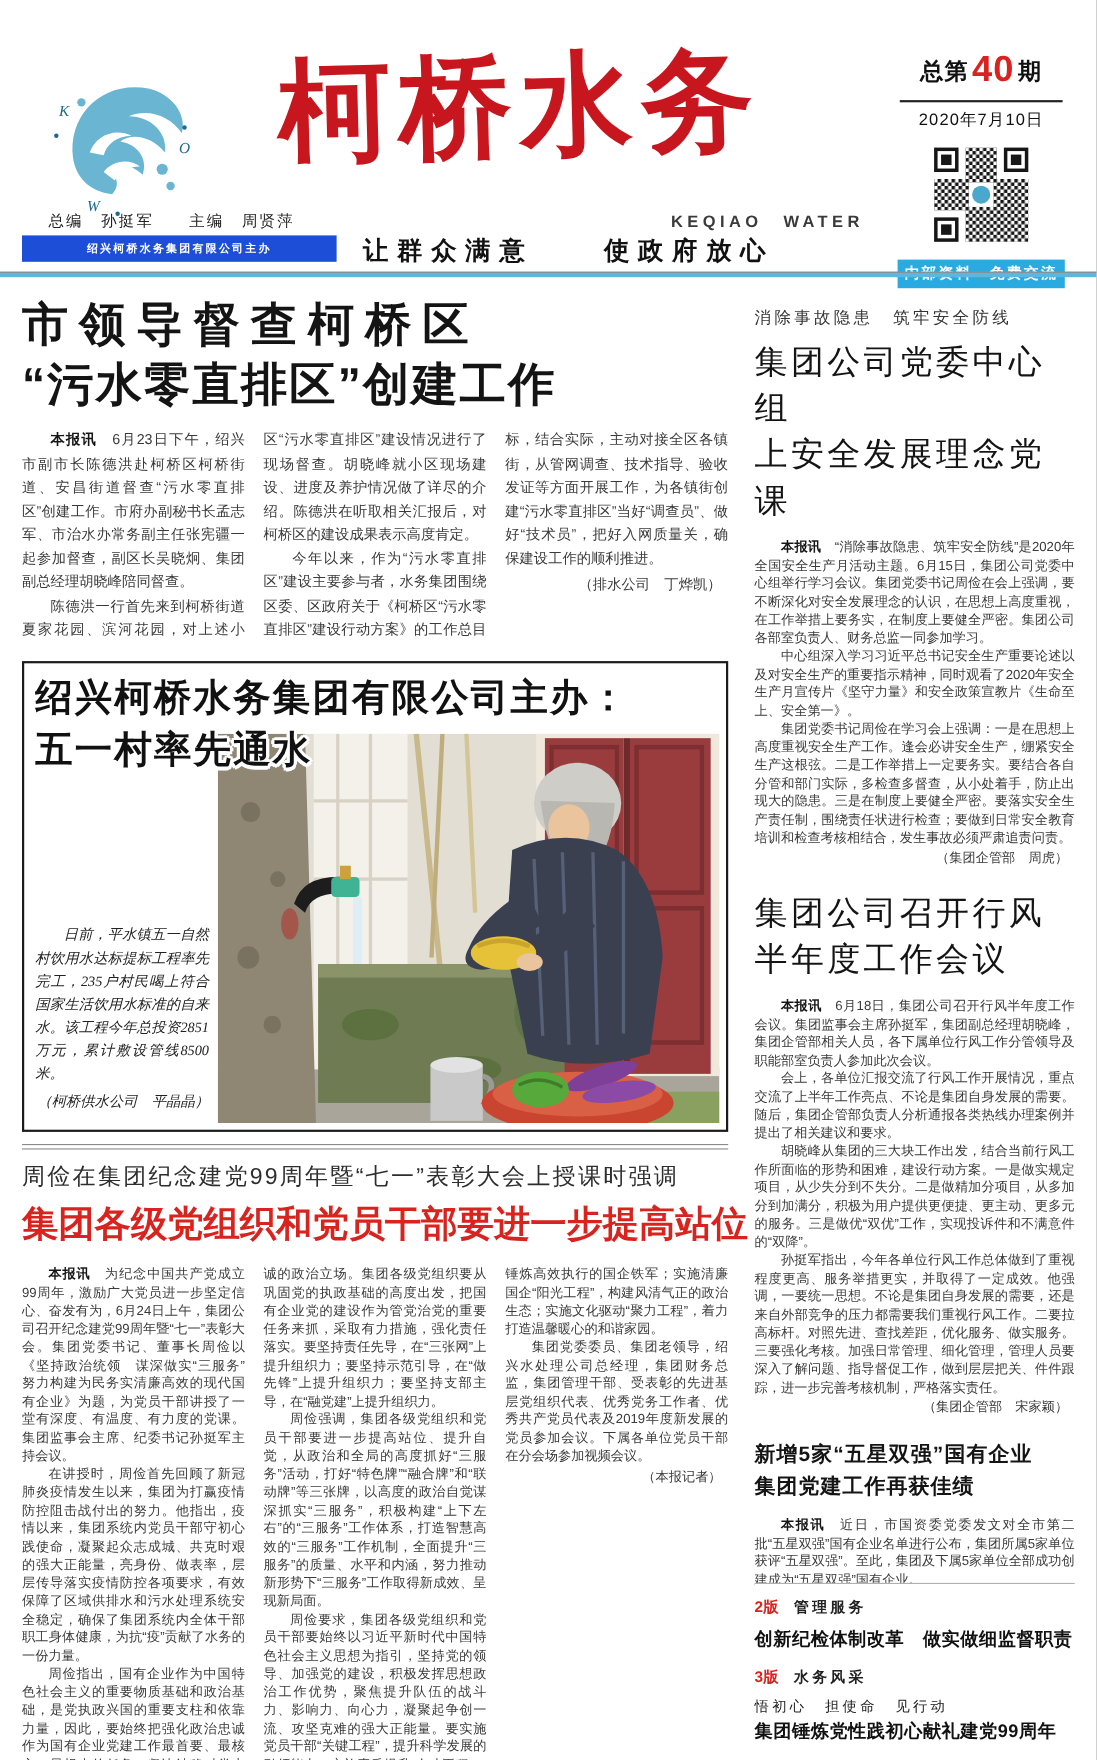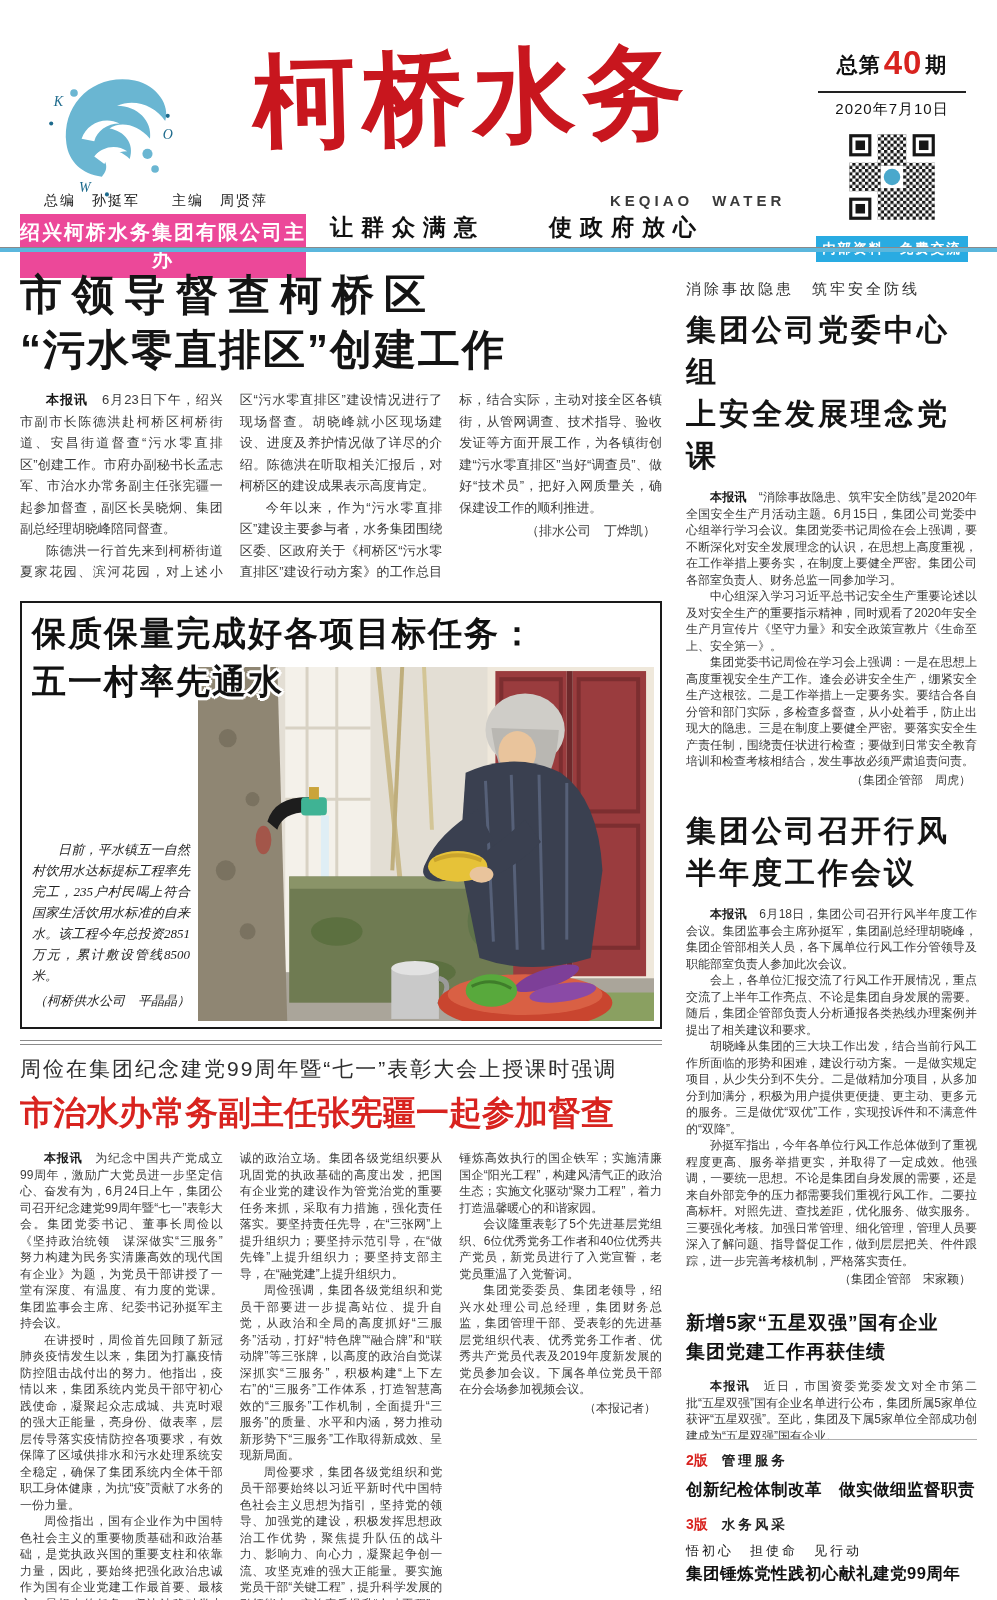--- a/index.html
+++ b/index.html
@@ -16,22 +16,22 @@
   .issue-line{font-size:21px;font-weight:700;color:#111;letter-spacing:1px;}
   .issue-number{font-size:33px;color:#d8231f;font-weight:700;padding:0 3px;vertical-align:-2px;}
   .issue-divider{height:2px;background:#222;margin:9px 2px 7px;}
   .issue-date{font-size:15px;color:#111;letter-spacing:1px;}
   .qr{width:92px;height:92px;margin:12px auto 0;display:block;}
   .internal-box{margin-top:13px;background:#29abe2;color:#fff;font-size:13.5px;font-weight:700;
         padding:4px 2px;letter-spacing:2px;white-space:nowrap;}
   .editors{position:absolute;left:44px;top:192px;font-size:14px;color:#222;letter-spacing:2px;}
   .masthead-en{position:absolute;left:610px;top:192px;font-size:15px;color:#3a3a3a;
         letter-spacing:4px;font-weight:700;}
-  .organizer-box{position:absolute;left:20px;top:214px;width:286px;background:#ec4899;color:#fff;
-        font-weight:700;font-size:20px;text-align:center;padding:5px 0;letter-spacing:2px;}
+  .organizer-box{position:absolute;left:20px;top:214px;width:286px;background:#1d4ed8;color:#fff;
+        font-weight:700;font-size:10px;text-align:center;padding:5px 0;letter-spacing:2px;}
   .slogan{position:absolute;left:330px;top:212px;display:flex;gap:64px;font-size:23px;
         font-weight:800;color:#111;letter-spacing:8px;white-space:nowrap;}
   .header-rule{position:absolute;top:247px;left:0;width:100%;height:4px;background:#5bb7dd;
         border-top:1px solid #8a8a8a;}
 
   
   .left-col{position:absolute;left:20px;top:268px;width:642px;}
   .right-col{position:absolute;left:686px;top:280px;width:291px;height:1320px;}
 
   .h1{margin:0;font-size:42px;font-weight:900;color:#141414;line-height:1.3;letter-spacing:10px;}
@@ -58,21 +58,21 @@
   .caption .cap-byline{margin-top:4px;text-align:right;text-indent:0;}
 
   .section-rule{margin:11px 0 10px;border-top:1px solid #8a8a8a;border-bottom:1px solid #8a8a8a;height:3px;}
 
   .banner-kicker{margin:4px 0 8px;font-size:21px;color:#2e2e2e;letter-spacing:2px;white-space:nowrap;}
   .banner-headline{margin:0;font-size:33px;font-weight:900;color:#d8231f;letter-spacing:0;white-space:nowrap;}
   .body-bottom{height:478px;font-size:12px;line-height:16.5px;margin-top:14px;}
 
   
   .kicker-a{margin:0 0 10px;font-size:15px;color:#333;letter-spacing:3px;white-space:nowrap;}
-  .h2r{margin:0;font-size:30px;font-weight:700;color:#141414;line-height:1.4;letter-spacing:3px;}
+  .h2r{margin:0;font-size:30px;font-weight:400;color:#141414;line-height:1.4;letter-spacing:3px;}
   .h2c{margin:0;font-size:19px;font-weight:900;color:#141414;line-height:1.55;letter-spacing:1px;}
   .body-r{font-size:12px;line-height:16.5px;text-align:justify;margin-top:12px;color:#3a3a3a;}
   .art-b{margin-top:22px;}
   .art-c{margin-top:20px;}
 
   
   .teasers{position:absolute;left:0;right:0;bottom:0;background:#fff;border-top:1px solid #b0b0b0;
       padding-top:12px;}
   .teaser-row{display:flex;gap:14px;align-items:baseline;}
   .page-label{color:#d8231f;font-weight:800;font-size:14px;}
@@ -158,21 +158,21 @@
       </h1>
       <div class="article-body cols-3 body-top">
         <p class="para"><strong class="lead">本报讯</strong>　<span>6月23日下午，绍兴市副市长陈德洪赴柯桥区柯桥街道、安昌街道督查“污水零直排区”创建工作。市府办副秘书长孟志军、市治水办常务副主任张宪疆一起参加督查，副区长吴晓炯、集团副总经理胡晓峰陪同督查。</span></p>
         <p class="para">陈德洪一行首先来到柯桥街道夏家花园、滨河花园，对上述小区“污水零直排区”建设情况进行了现场督查。胡晓峰就小区现场建设、进度及养护情况做了详尽的介绍。陈德洪在听取相关汇报后，对柯桥区的建设成果表示高度肯定。</p>
         <p class="para">今年以来，作为“污水零直排区”建设主要参与者，水务集团围绕区委、区政府关于《柯桥区“污水零直排区”建设行动方案》的工作总目标，结合实际，主动对接全区各镇街，从管网调查、技术指导、验收发证等方面开展工作，为各镇街创建“污水零直排区”当好“调查员”、做好“技术员”，把好入网质量关，确保建设工作的顺利推进。</p>
         <p class="byline">（排水公司　丁烨凯）</p>
       </div>
     </article>
 
     <article class="photo-box">
-      <h2 class="bh bh1">保质保量完成好各项目标任务：</h2>
+      <h2 class="bh bh1">绍兴柯桥水务集团有限公司主办：</h2>
       <h2 class="bh bh2">五一村率先通水</h2>
       <div class="photo">
         <svg viewBox="0 0 460 348" preserveAspectRatio="none">
           <rect width="460" height="348" fill="#e3ded4"></rect>
           <rect x="0" y="298" width="460" height="50" fill="#aaa59a"></rect>
           <rect x="320" y="320" width="140" height="28" fill="#8aa061"></rect>
           <rect x="88" y="0" width="86" height="300" fill="#f4f1ea"></rect>
           <line x1="110" y1="0" x2="110" y2="298" stroke="#d8d2c4" stroke-width="3"></line>
           <line x1="140" y1="0" x2="140" y2="298" stroke="#d8d2c4" stroke-width="3"></line>
           <line x1="88" y1="60" x2="174" y2="60" stroke="#d8d2c4" stroke-width="3"></line>
@@ -231,28 +231,27 @@
       <div class="caption">
         <p>日前，平水镇五一自然村饮用水达标提标工程率先完工，235户村民喝上符合国家生活饮用水标准的自来水。该工程今年总投资2851万元，累计敷设管线8500米。</p>
         <p class="cap-byline">（柯桥供水公司　平晶晶）</p>
       </div>
     </article>
 
     <div class="section-rule"></div>
 
     <article>
       <p class="banner-kicker">周俭在集团纪念建党99周年暨“七一”表彰大会上授课时强调</p>
-      <h1 class="banner-headline">市治水办常务副主任张宪疆一起参加督查</h1>
+      <h1 class="banner-headline">集团各级党组织和党员干部要进一步提高站位</h1>
       <div class="article-body cols-3 body-bottom">
         <p class="para"><strong class="lead">本报讯</strong>　<span>为纪念中国共产党成立99周年，激励广大党员进一步坚定信心、奋发有为，6月24日上午，集团公司召开纪念建党99周年暨“七一”表彰大会。集团党委书记、董事长周俭以《坚持政治统领　谋深做实“三服务”　努力构建为民务实清廉高效的现代国有企业》为题，为党员干部讲授了一堂有深度、有温度、有力度的党课。集团监事会主席、纪委书记孙挺军主持会议。</span></p>
         <p class="para">在讲授时，周俭首先回顾了新冠肺炎疫情发生以来，集团为打赢疫情防控阻击战付出的努力。他指出，疫情以来，集团系统内党员干部守初心践使命，凝聚起众志成城、共克时艰的强大正能量，亮身份、做表率，层层传导落实疫情防控各项要求，有效保障了区域供排水和污水处理系统安全稳定，确保了集团系统内全体干部职工身体健康，为抗“疫”贡献了水务的一份力量。</p>
         <p class="para">周俭指出，国有企业作为中国特色社会主义的重要物质基础和政治基础，是党执政兴国的重要支柱和依靠力量，因此，要始终把强化政治忠诚作为国有企业党建工作最首要、最核心、最根本的任务，坚决站稳对党忠诚的政治立场。集团各级党组织要从巩固党的执政基础的高度出发，把国有企业党的建设作为管党治党的重要任务来抓，采取有力措施，强化责任落实。要坚持责任先导，在“三张网”上提升组织力；要坚持示范引导，在“做先锋”上提升组织力；要坚持支部主导，在“融党建”上提升组织力。</p>
         <p class="para">周俭强调，集团各级党组织和党员干部要进一步提高站位、提升自觉，从政治和全局的高度抓好“三服务”活动，打好“特色牌”“融合牌”和“联动牌”等三张牌，以高度的政治自觉谋深抓实“三服务”，积极构建“上下左右”的“三服务”工作体系，打造智慧高效的“三服务”工作机制，全面提升“三服务”的质量、水平和内涵，努力推动新形势下“三服务”工作取得新成效、呈现新局面。</p>
         <p class="para">周俭要求，集团各级党组织和党员干部要始终以习近平新时代中国特色社会主义思想为指引，坚持党的领导、加强党的建设，积极发挥思想政治工作优势，聚焦提升队伍的战斗力、影响力、向心力，凝聚起争创一流、攻坚克难的强大正能量。要实施党员干部“关键工程”，提升科学发展的引领能力；实施素质提升“人才工程”，锤炼高效执行的国企铁军；实施清廉国企“阳光工程”，构建风清气正的政治生态；实施文化驱动“聚力工程”，着力打造温馨暖心的和谐家园。</p>
-        <p class="para">会议隆重表彰了5个先进基层党组织、6位优秀党务工作者和40位优秀共产党员，新党员进行了入党宣誓，老党员重温了入党誓词。</p>
         <p class="para">集团党委委员、集团老领导，绍兴水处理公司总经理，集团财务总监，集团管理干部、受表彰的先进基层党组织代表、优秀党务工作者、优秀共产党员代表及2019年度新发展的党员参加会议。下属各单位党员干部在分会场参加视频会议。</p>
         <p class="byline">（本报记者）</p>
       </div>
     </article>
   </section>
 
   <aside class="right-col">
 
     <article>
       <p class="kicker-a">消除事故隐患　筑牢安全防线</p>

